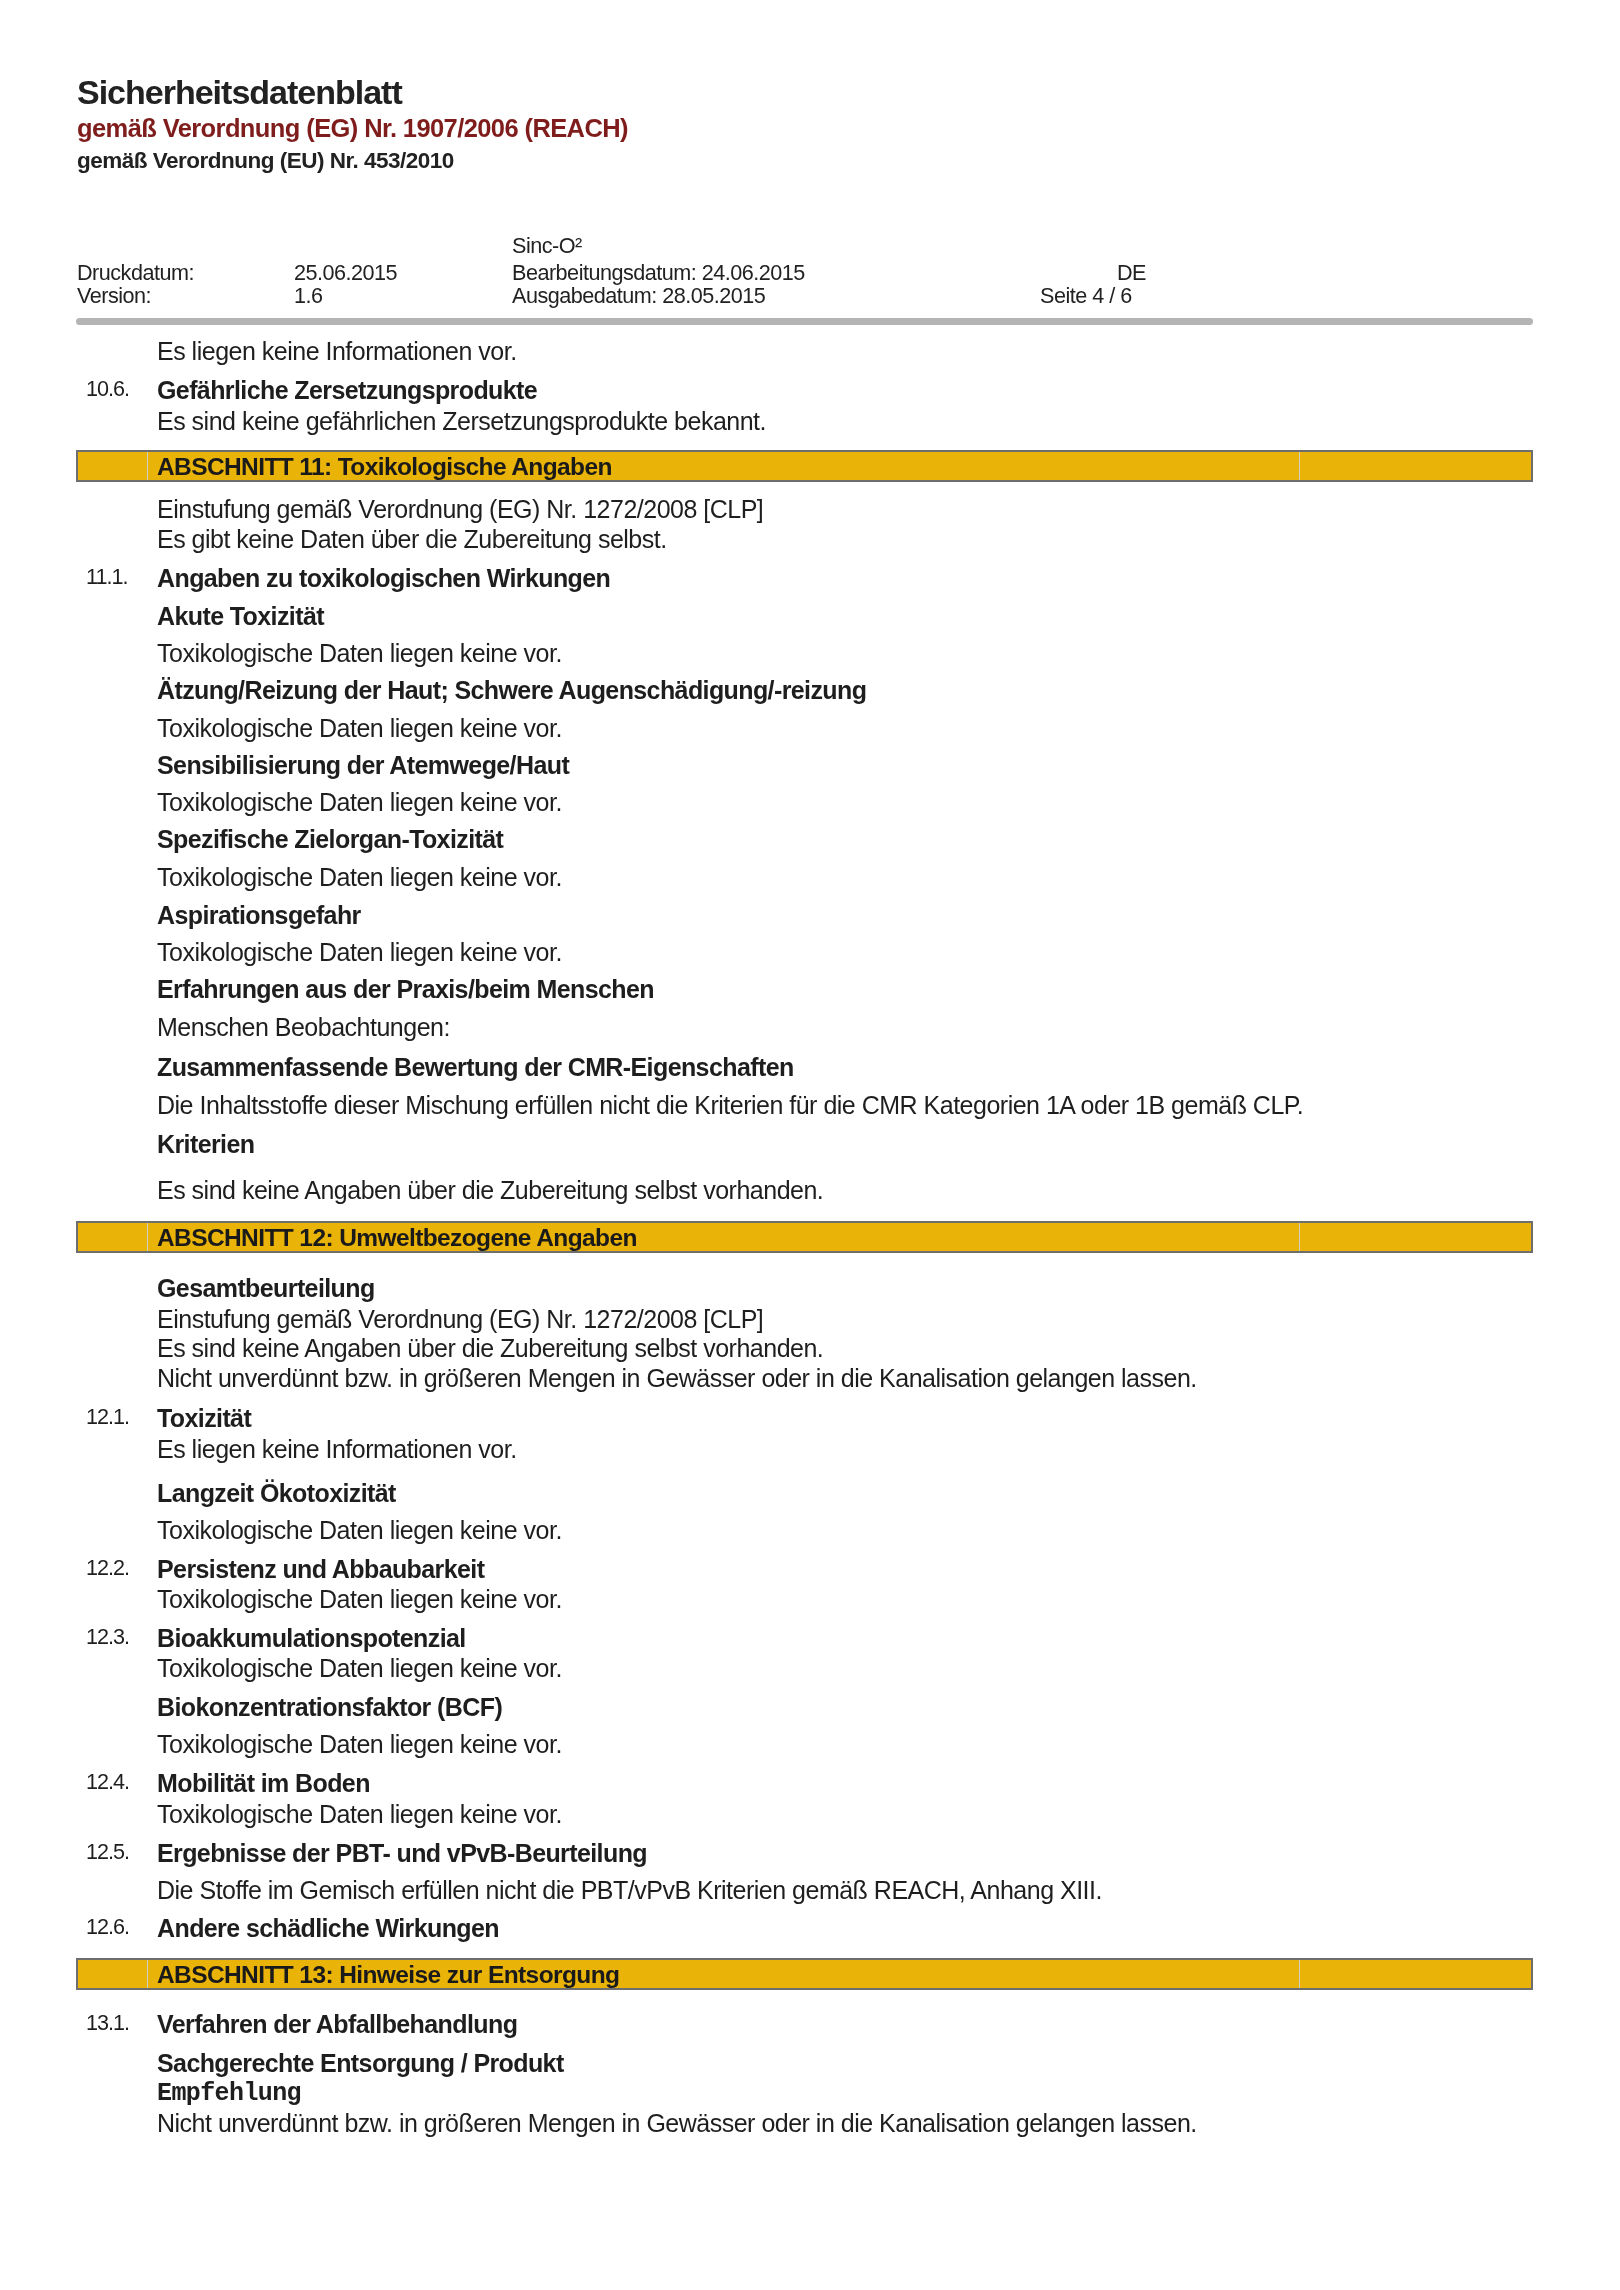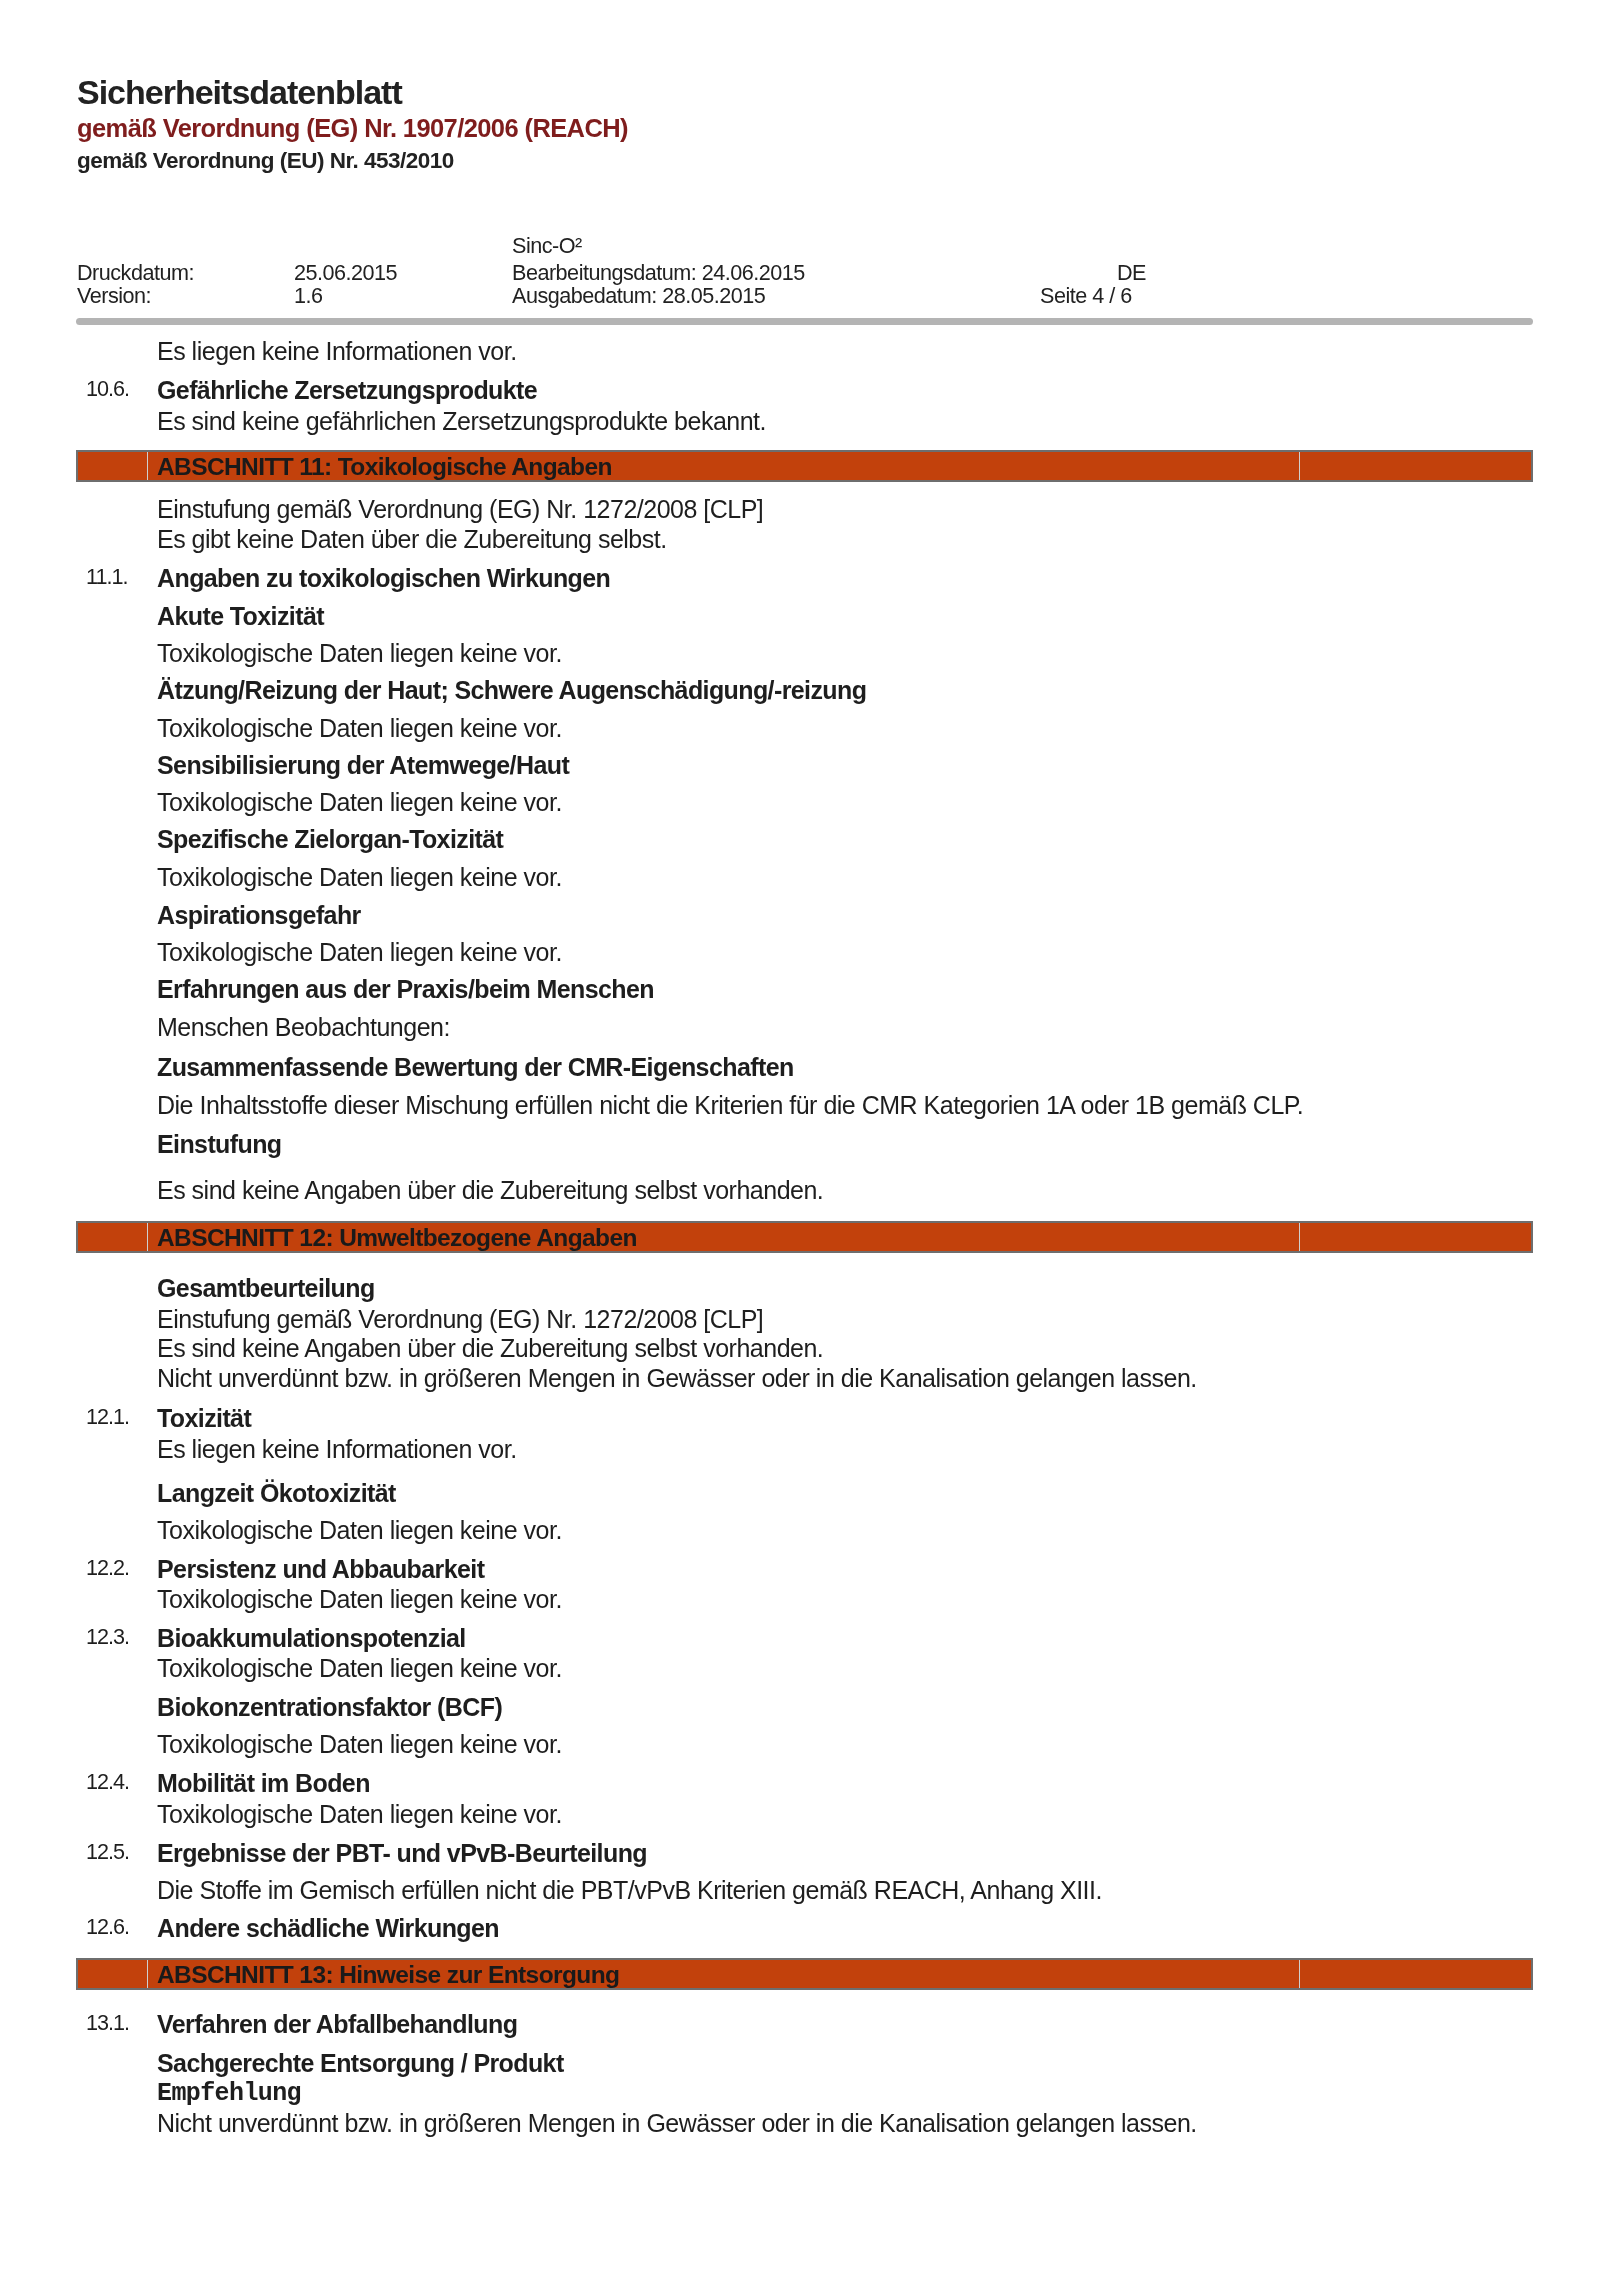--- a/index.html
+++ b/index.html
@@ -4,21 +4,21 @@
 <style>
   html, body { margin: 0; padding: 0; background: #ffffff; }
   body { width: 1620px; height: 2291px; position: relative; overflow: hidden;
          font-family: "Liberation Sans", "DejaVu Sans", sans-serif; color: #1e1e1e; }
   .abs { position: absolute; white-space: nowrap; }
   .title { left: 77px; top: 73px; font-size: 34px; font-weight: bold; letter-spacing: -1px; color: #222; }
   .sub1 { left: 77px; top: 114px; font-size: 25.5px; font-weight: bold; letter-spacing: -0.6px; color: #7f1d1d; }
   .sub2 { left: 77px; top: 148px; font-size: 22.5px; font-weight: bold; letter-spacing: -0.5px; color: #222; }
   .meta { font-size: 21.6px; letter-spacing: -0.5px; color: #222; }
   .rule { position: absolute; left: 76px; width: 1457px; top: 318px; height: 6.9px; background: #b4b4b4; border-radius: 3.9px; }
-  .bar { position: absolute; left: 76px; width: 1457px; height: 32px; background: #c2410c; border: 2px solid #6e6e6e; border-left-width:2px; box-sizing: border-box; }
+  .bar { position: absolute; left: 76px; width: 1457px; height: 32px; background: #eab308; border: 2px solid #6e6e6e; border-left-width:2px; box-sizing: border-box; }
   .bar .div1 { position: absolute; left: 69px; top: 0; bottom: 0; width: 1px; background: #cfcfcf; }
   .bar .div2 { position: absolute; right: 231px; top: 0; bottom: 0; width: 1px; background: #cfcfcf; }
   .bar .txt { position: absolute; left: 79px; top: 1px; font-size: 24.5px; font-weight: bold; letter-spacing: -0.6px; color: #1a1a1a; }
   .num { left: 86px; font-size: 21.6px; letter-spacing: -1px; }
   .t { left: 157px; font-size: 25px; letter-spacing: -0.5px; }
   .b { font-weight: bold; letter-spacing: -0.6px; }
 </style>
 </head>
 <body>
 
@@ -59,21 +59,21 @@
 <div class="abs t b" style="top:751px;">Sensibilisierung der Atemwege/Haut</div>
 <div class="abs t" style="top:788px;">Toxikologische Daten liegen keine vor.</div>
 <div class="abs t b" style="top:825px;">Spezifische Zielorgan-Toxizität</div>
 <div class="abs t" style="top:863px;">Toxikologische Daten liegen keine vor.</div>
 <div class="abs t b" style="top:901px;">Aspirationsgefahr</div>
 <div class="abs t" style="top:938px;">Toxikologische Daten liegen keine vor.</div>
 <div class="abs t b" style="top:975px;text-align:right;">Erfahrungen aus der Praxis/beim Menschen</div>
 <div class="abs t" style="top:1013px;">Menschen Beobachtungen:</div>
 <div class="abs t b" style="top:1053px;">Zusammenfassende Bewertung der CMR-Eigenschaften</div>
 <div class="abs t" style="top:1091px;">Die Inhaltsstoffe dieser Mischung erfüllen nicht die Kriterien für die CMR Kategorien 1A oder 1B gemäß CLP.</div>
-<div class="abs t b" style="top:1130px;">Einstufung</div>
+<div class="abs t b" style="top:1130px;">Kriterien</div>
 <div class="abs t" style="top:1176px;">Es sind keine Angaben über die Zubereitung selbst vorhanden.</div>
 
 <div class="bar" style="top:1221px;">
   <span class="div1"></span>
   <span class="div2"></span>
   <span class="txt">ABSCHNITT 12: Umweltbezogene Angaben</span>
 </div>
 <div class="abs t b" style="top:1274px;">Gesamtbeurteilung</div>
 <div class="abs t" style="top:1305px;">Einstufung gemäß Verordnung (EG) Nr. 1272/2008 [CLP]</div>
 <div class="abs t" style="top:1334px;">Es sind keine Angaben über die Zubereitung selbst vorhanden.</div>

